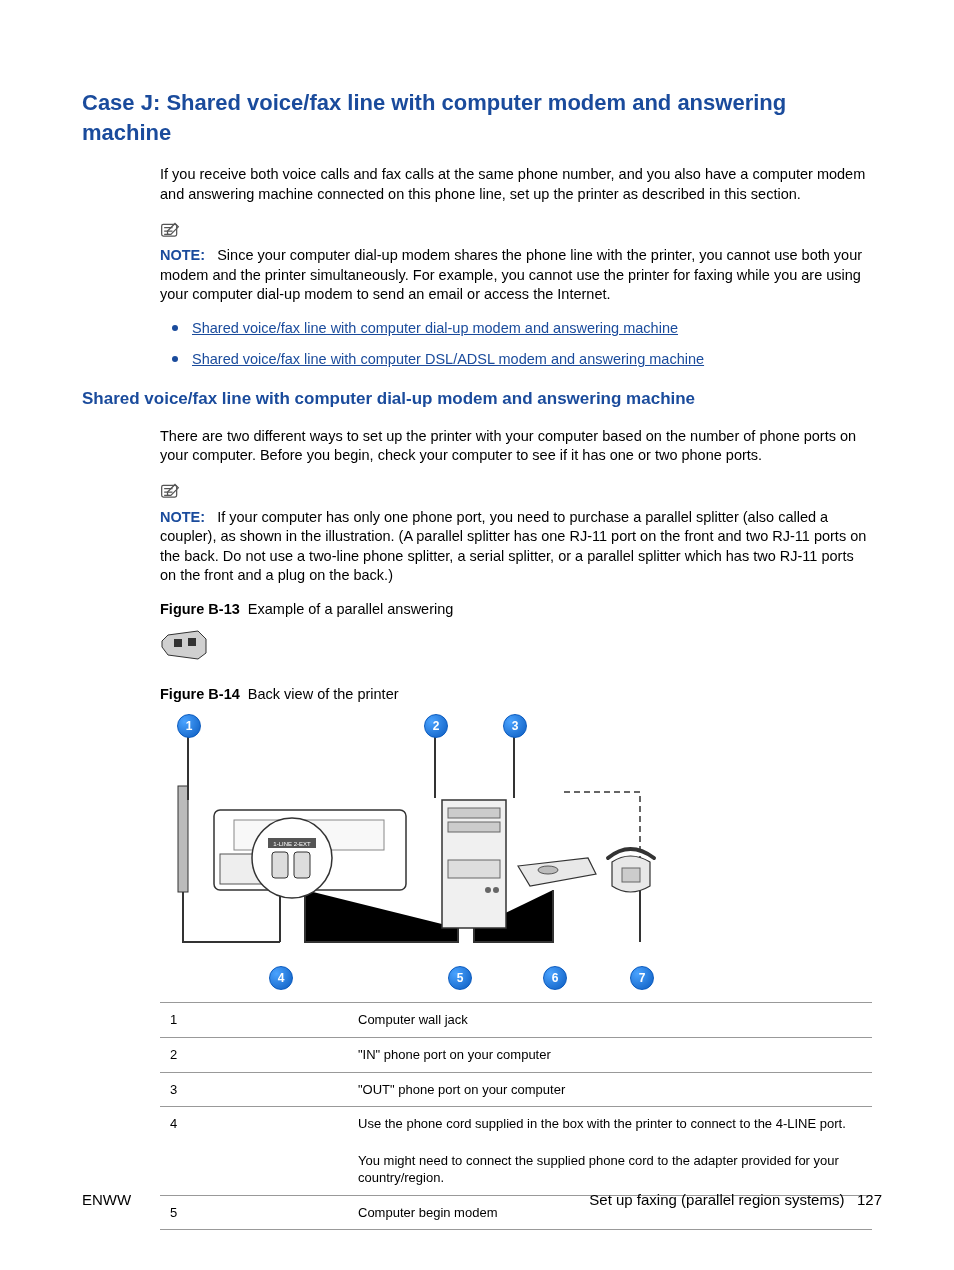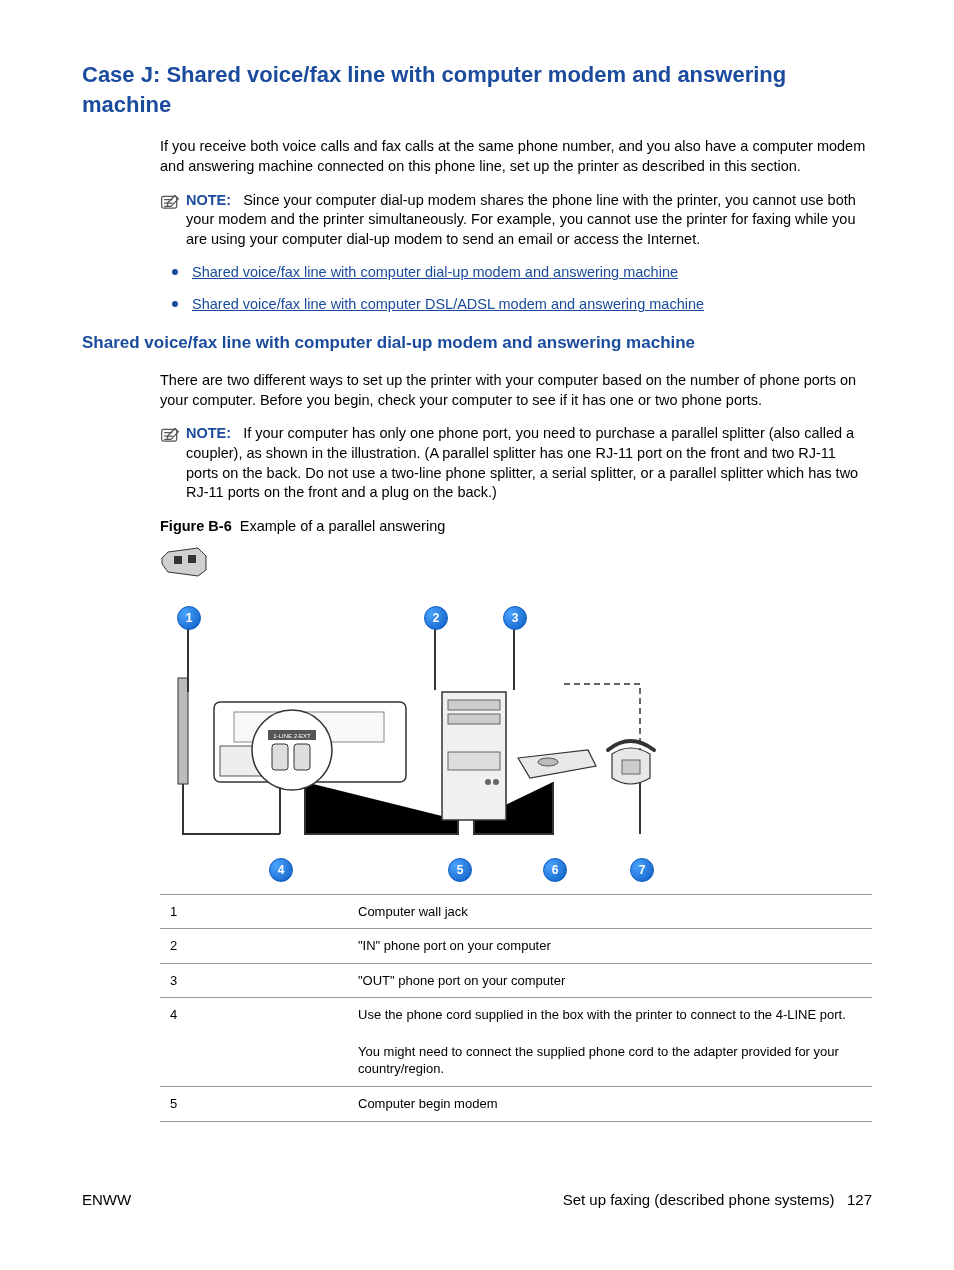--- a/index.html
+++ b/index.html
@@ -8,38 +8,39 @@
     padding: 0;
     background: #fff;
     color: #000;
     font-size: 14.5px;
     line-height: 1.35;
   }
   .page {
     width: 954px;
     height: 1270px;
     box-sizing: border-box;
-    padding: 60px 82px 60px 82px;
+    padding: 88px 82px 60px 82px;
     position: relative;
   }
   h1.main {
     color: #1a4b9c;
     font-size: 22px;
     font-weight: bold;
     margin: 0 0 18px 0;
   }
   .body-indent {
     margin-left: 78px;
     margin-top: 16px;
   }
   p { margin: 0 0 14px 0; }
   .note-block {
     display: flex;
     margin-left: 78px;
     margin-bottom: 14px;
+    flex-direction: column;
   }
   .note-icon {
     flex: 0 0 auto;
     width: 22px;
     margin-right: 4px;
     margin-top:2px;
   }
   .note-icon svg { width:20px; height:20px; }
   .note-label {
     color: #1a4b9c;
@@ -118,21 +119,21 @@
   }
   table.legend td:first-child {
     width: 168px;
   }
   table.legend td p { margin: 0 0 10px 0; }
   table.legend td p:last-child { margin-bottom: 0; margin-top: 19px; }
   .footer {
     position: absolute;
     bottom: 60px;
     left: 82px;
-    right: 82px;
+    right: 72px;
     display: flex;
     justify-content: space-between;
     font-size: 15px;
   }
 </style>
 </head>
 <body>
 
 <div class="page">
 
@@ -175,32 +176,36 @@
           <path d="M18 3l4 4-9 9H9v-4z" fill="none" stroke="#555" stroke-width="1.5"></path>
         </svg>
     </div>
     <div>
       <span class="note-label">NOTE:</span>
       &nbsp;&nbsp;<span>If your computer has only one phone port, you need to purchase a parallel splitter (also called a coupler), as shown in the illustration. (A parallel splitter has one RJ-11 port on the front and two RJ-11 ports on the back. Do not use a two-line phone splitter, a serial splitter, or a parallel splitter which has two RJ-11 ports on the front and a plug on the back.)</span>
     </div>
   </div>
 
   <div class="figure-label">
-    <b>Figure B-6</b>&nbsp;
+    <b>Figure B-13</b>&nbsp;
     <span>Example of a parallel answering</span>
   </div>
 
   <div class="splitter-img">
     <svg width="50" height="36" viewBox="0 0 50 36">
       <path d="M8 10 L38 6 L46 14 L46 28 L38 34 L8 30 L2 22 L2 16 Z" fill="#d0d0d0" stroke="#333" stroke-width="1"></path>
       <rect x="14" y="14" width="8" height="8" fill="#333"></rect>
       <rect x="28" y="13" width="8" height="8" fill="#333"></rect>
     </svg>
   </div>
 
+  <div class="figure-label">
+    <b>Figure B-14</b>&nbsp;
+    <span>Back view of the printer</span>
+  </div>
 
   <div class="diagram">
     <svg width="520" height="282" viewBox="0 0 520 282" style="position:absolute;left:0;top:0;">
 
       <rect x="18" y="76" width="10" height="106" fill="#bbb" stroke="#333"></rect>
       <path d="M23 182 L23 232 L120 232" fill="none" stroke="#333" stroke-width="2"></path>
       <path d="M28 25 L28 90" stroke="#333" stroke-width="2"></path>
       <path d="M275 25 L275 88" stroke="#333" stroke-width="2"></path>
       <path d="M354 25 L354 88" stroke="#333" stroke-width="2"></path>
       <path d="M120 232 L120 180" stroke="#333" stroke-width="2"></path>
@@ -268,18 +273,18 @@
     <tr>
       <td>5</td>
       <td>Computer begin modem</td>
     </tr>
   </tbody>
     </table>
 
   <div class="footer">
     <span>ENWW</span>
     <span>
-      <span>Set up faxing (described phone systems)</span>&nbsp;&nbsp;
+      <span>Set up faxing (parallel region systems)</span>&nbsp;&nbsp;
       <span>127</span>
     </span>
   </div>
 
 </div>
 
 </body></html>

